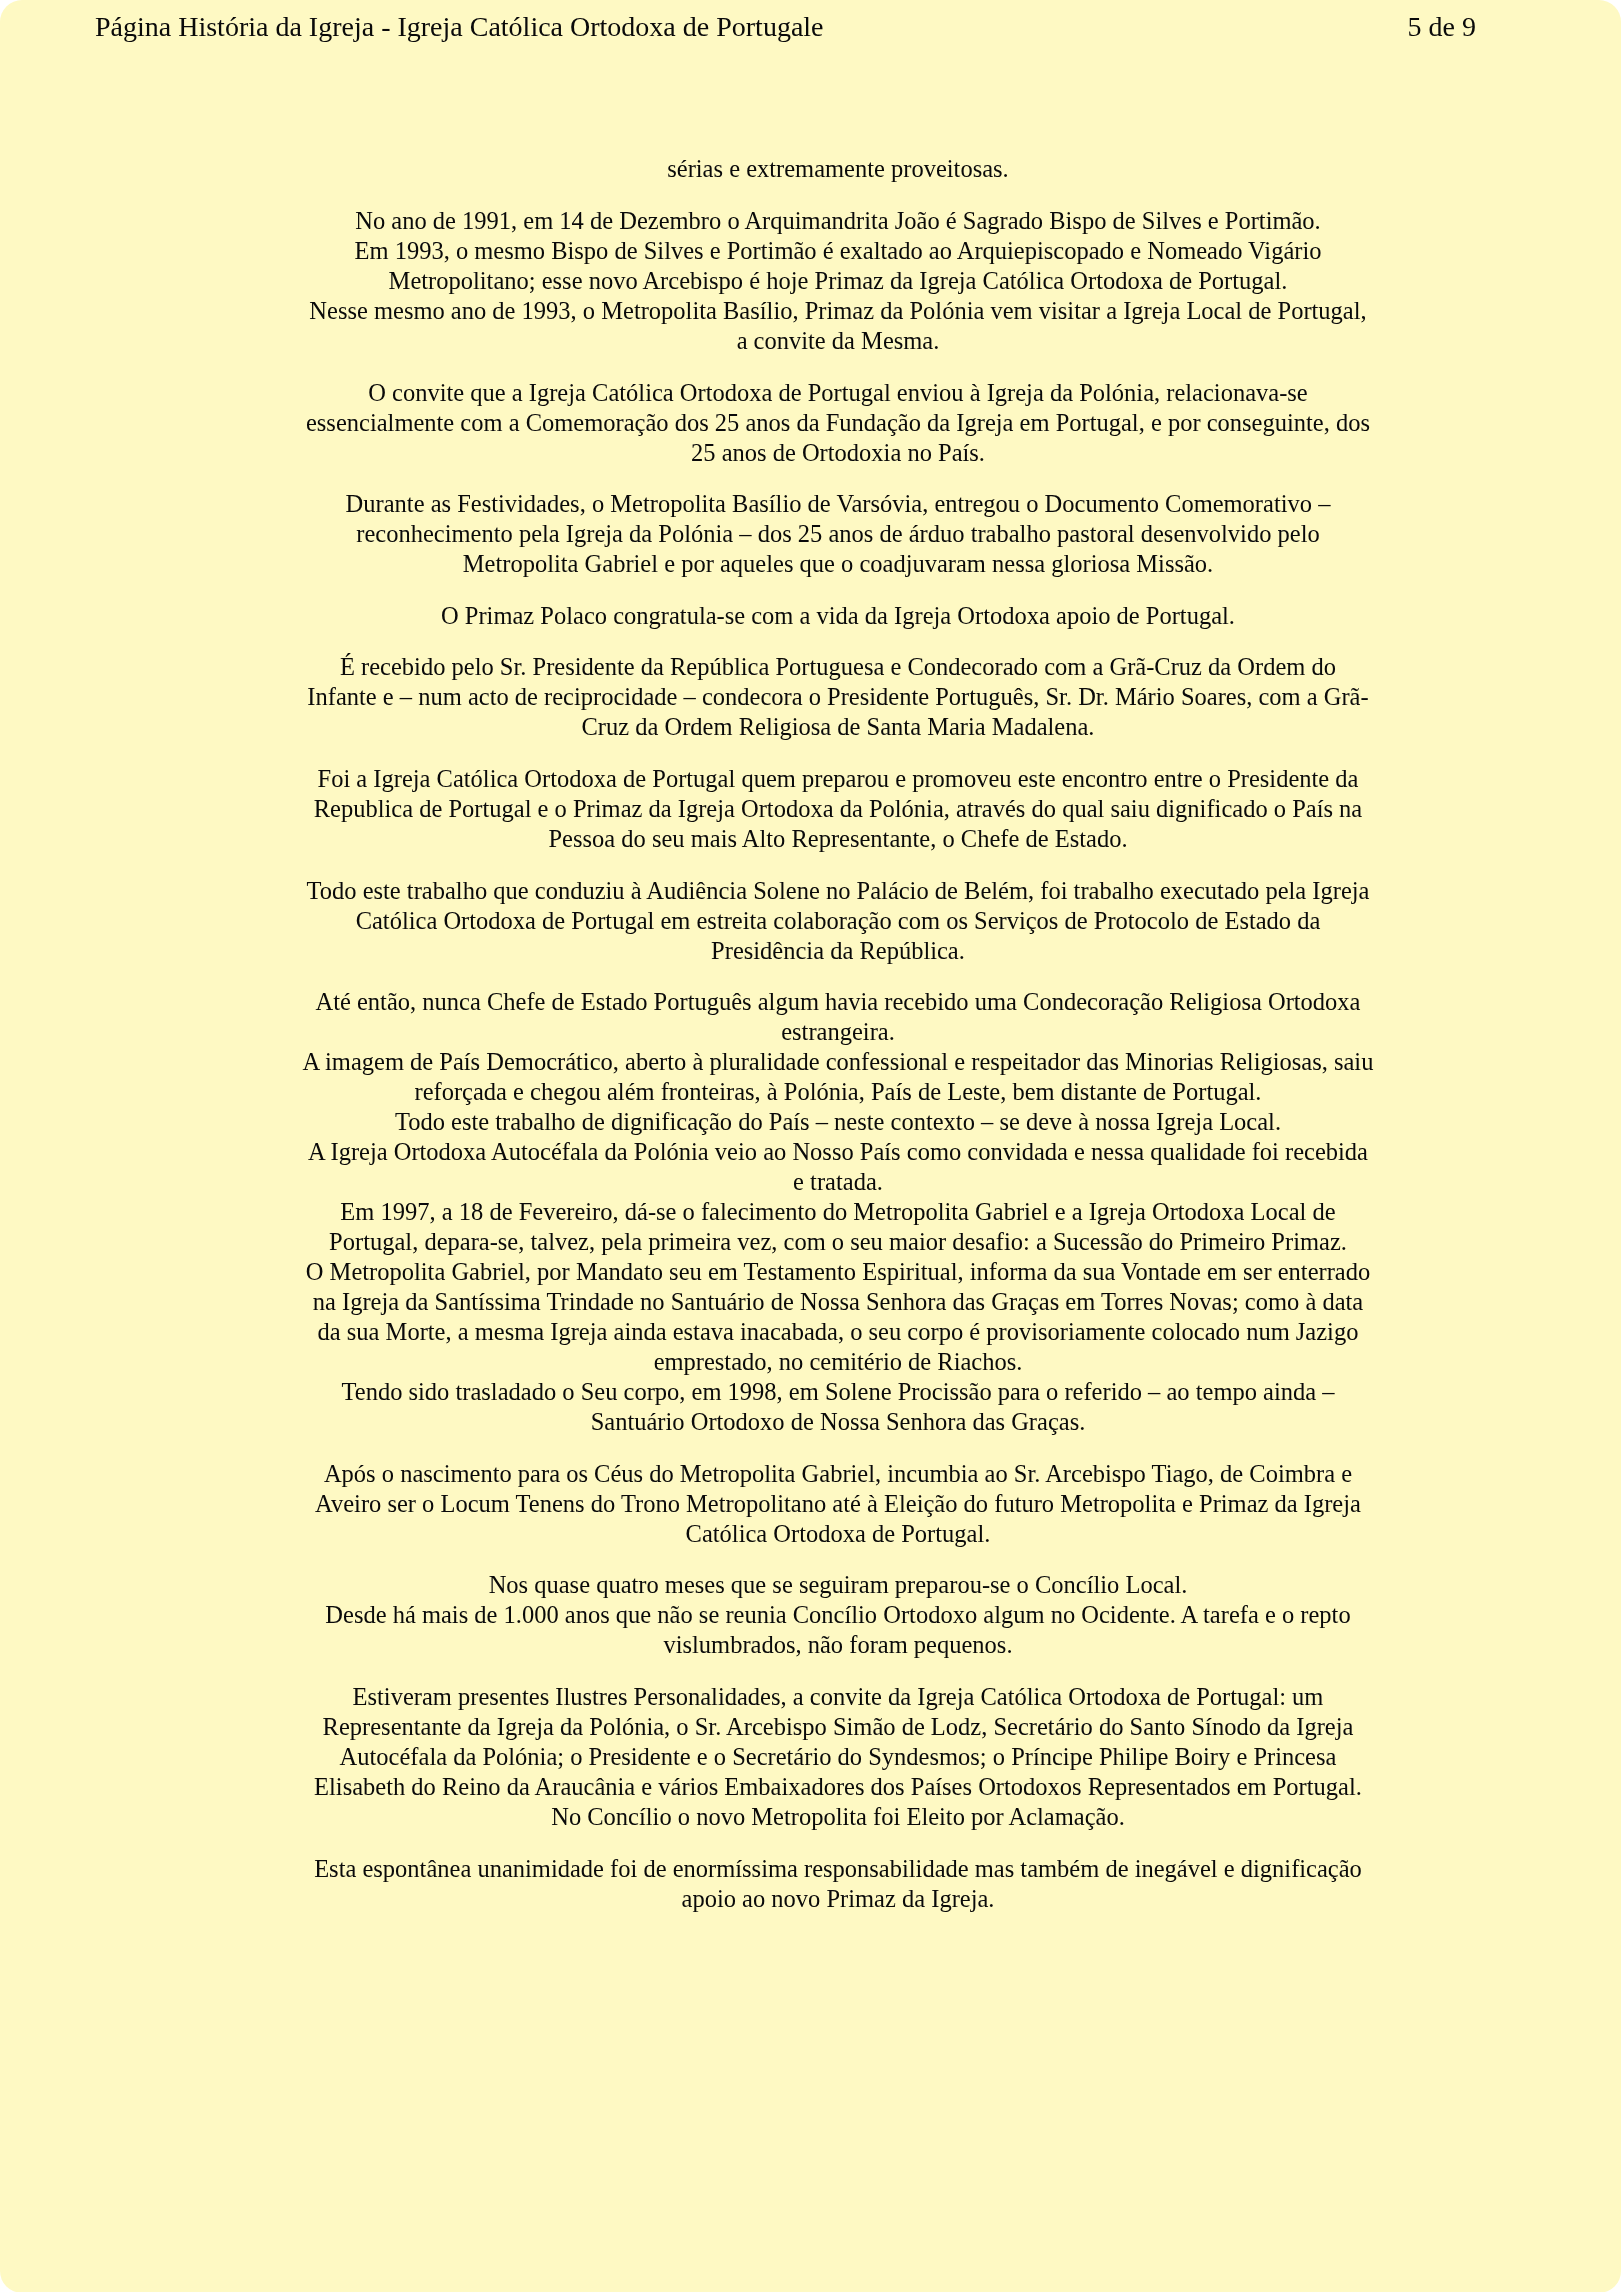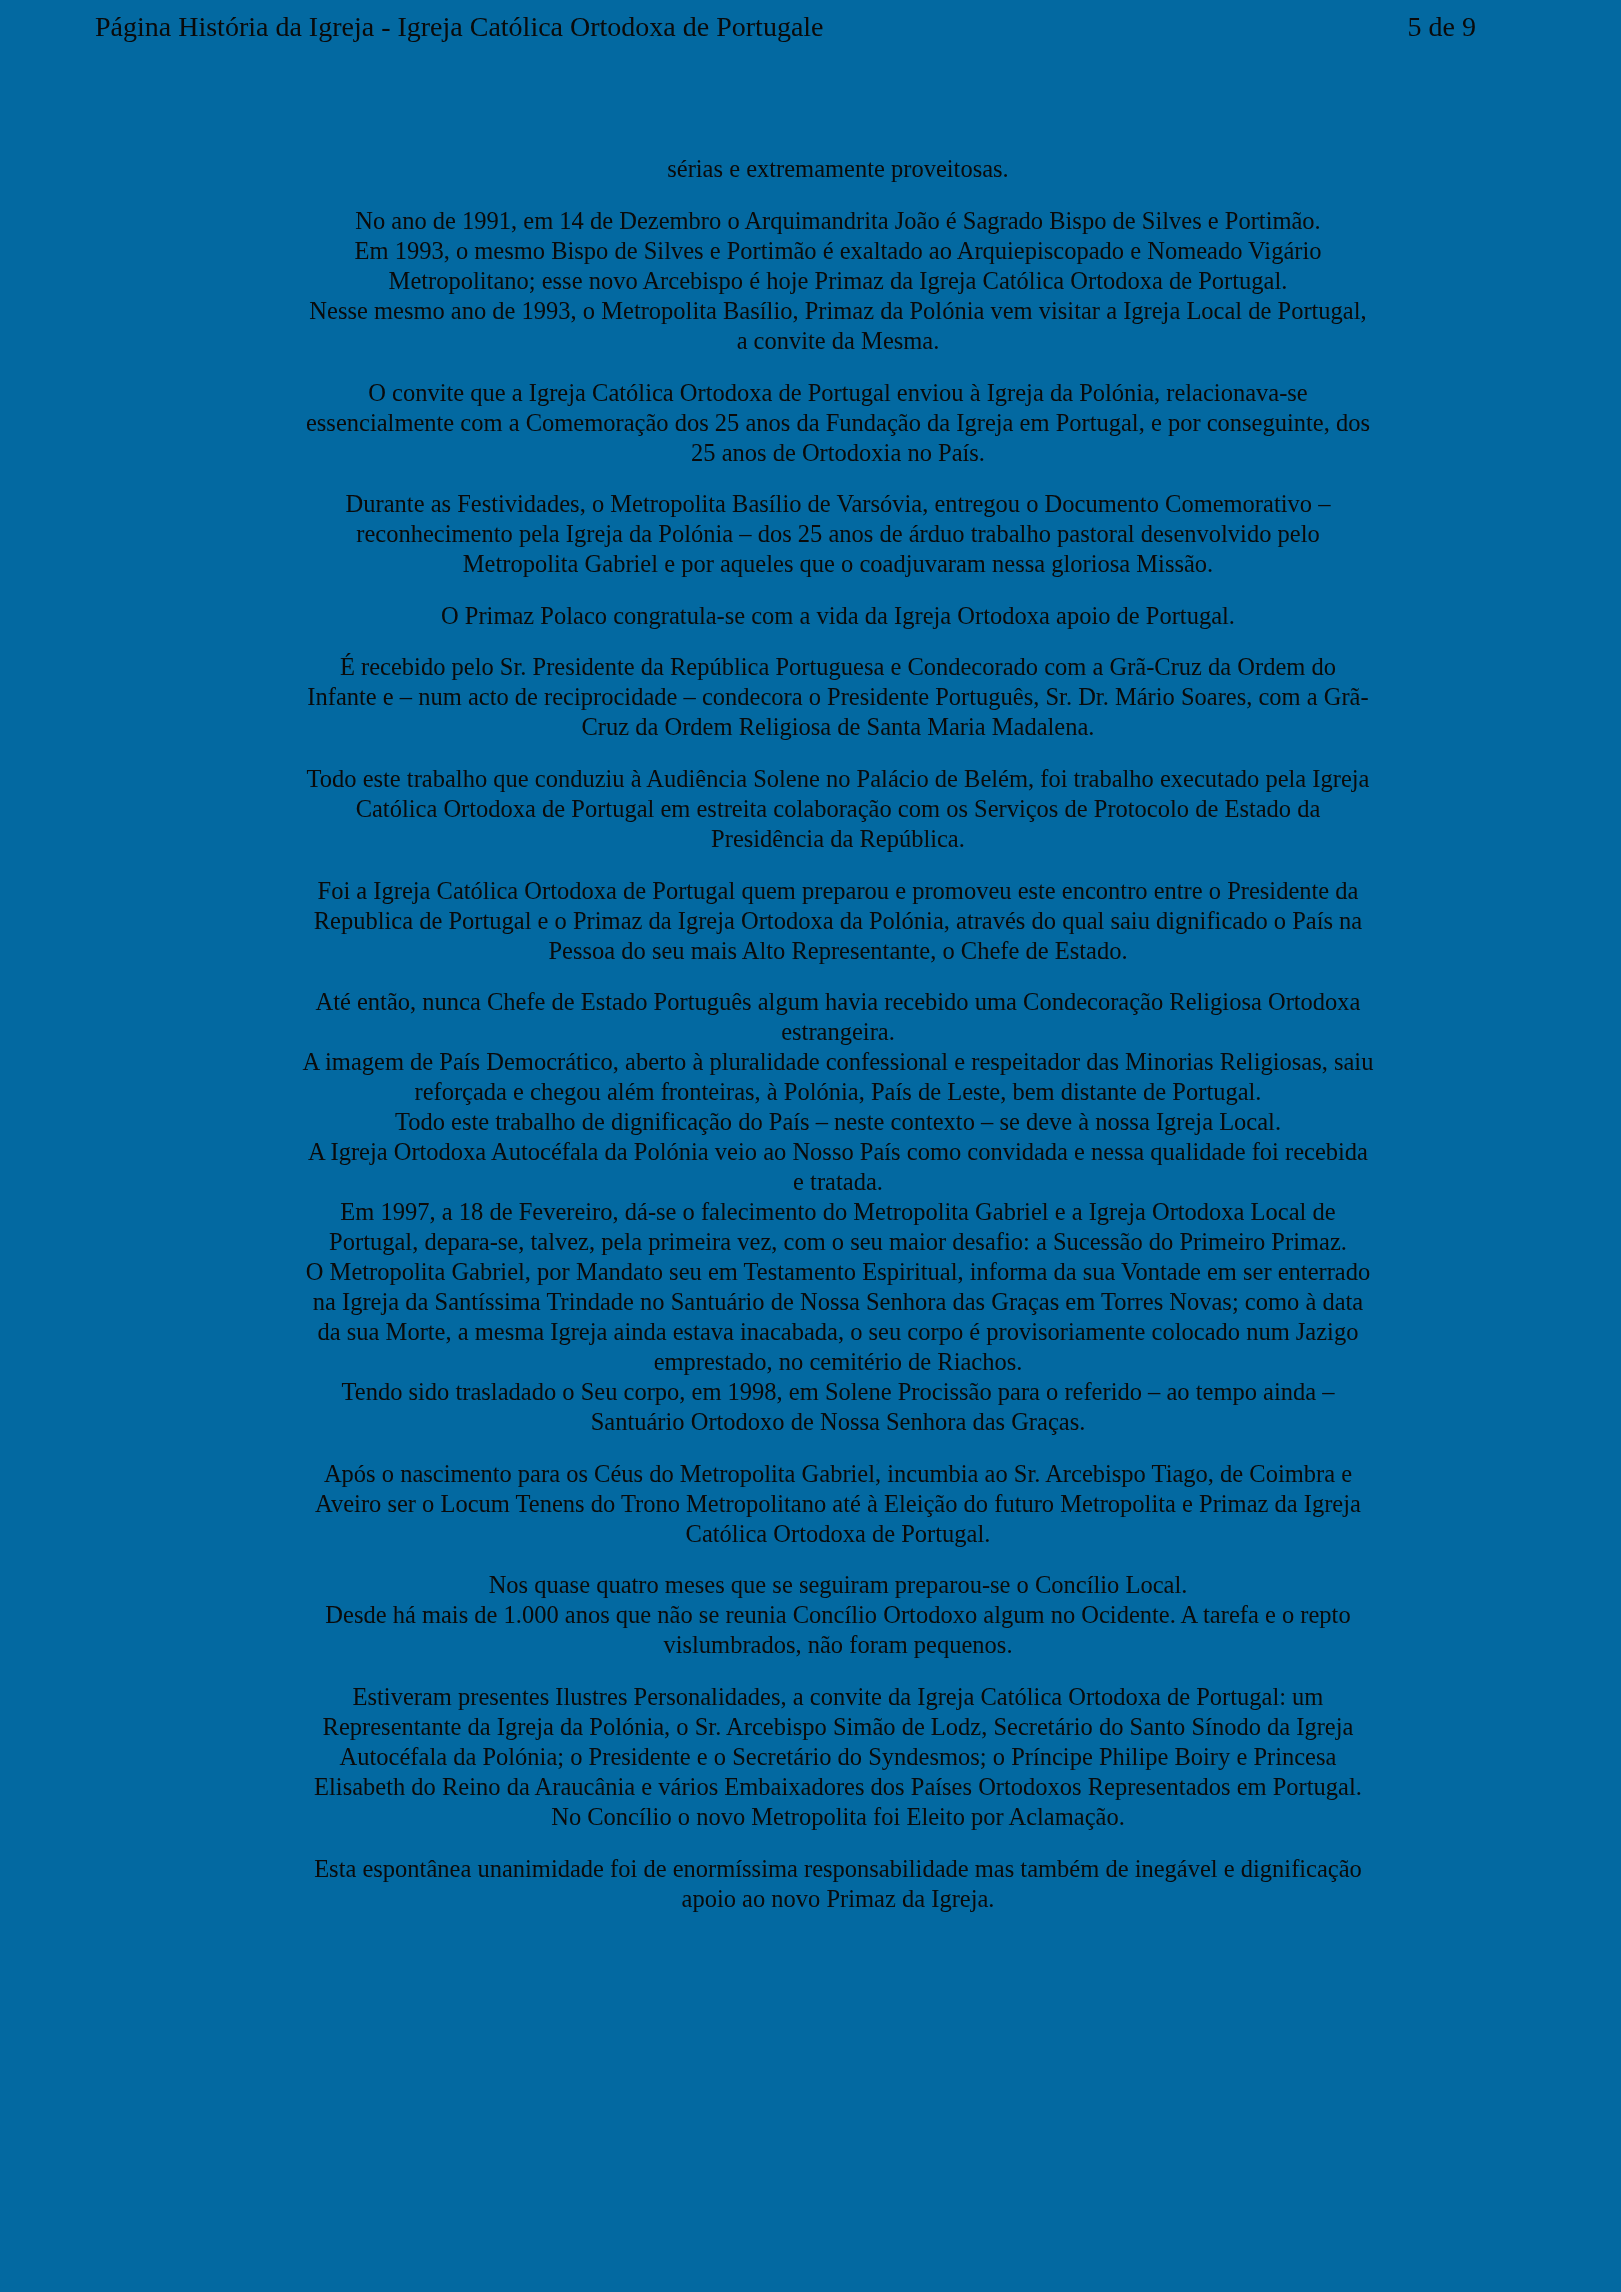--- a/index.html
+++ b/index.html
@@ -5,27 +5,28 @@
   html, body {
     margin: 0;
     padding: 0;
     background: #ffffff;
   }
   .page {
     position: relative;
     width: 1621px;
     height: 2293px;
     margin: 0 auto;
-    background: #0369a1;
+    background: #fef9c3;
     color: #0a0a0a;
     font-family: "Liberation Serif", "DejaVu Serif", serif;
     display: flex;
     flex-direction: column;
     box-sizing: border-box;
     overflow: hidden;
+    border-radius: 22px;
   }
   .page-header {
     display: flex;
     justify-content: space-between;
     align-items: baseline;
     padding: 9.8px 145px 0 95px;
     font-size: 28px;
     line-height: 33px;
     white-space: nowrap;
   }
@@ -70,26 +71,26 @@
       <p>O convite que a Igreja Católica Ortodoxa de Portugal enviou à Igreja da Polónia, relacionava-se
 essencialmente com a Comemoração dos 25 anos da Fundação da Igreja em Portugal, e por conseguinte, dos
 25 anos de Ortodoxia no País.</p>
       <p>Durante as Festividades, o Metropolita Basílio de Varsóvia, entregou o Documento Comemorativo –
 reconhecimento pela Igreja da Polónia – dos 25 anos de árduo trabalho pastoral desenvolvido pelo
 Metropolita Gabriel e por aqueles que o coadjuvaram nessa gloriosa Missão.</p>
       <p>O Primaz Polaco congratula-se com a vida da Igreja Ortodoxa apoio de Portugal.</p>
       <p>É recebido pelo Sr. Presidente da República Portuguesa e Condecorado com a Grã-Cruz da Ordem do
 Infante e – num acto de reciprocidade – condecora o Presidente Português, Sr. Dr. Mário Soares, com a Grã-
 Cruz da Ordem Religiosa de Santa Maria Madalena.</p>
+      <p>Foi a Igreja Católica Ortodoxa de Portugal quem preparou e promoveu este encontro entre o Presidente da
+Republica de Portugal e o Primaz da Igreja Ortodoxa da Polónia, através do qual saiu dignificado o País na
+Pessoa do seu mais Alto Representante, o Chefe de Estado.</p>
       <p>Todo este trabalho que conduziu à Audiência Solene no Palácio de Belém, foi trabalho executado pela Igreja
 Católica Ortodoxa de Portugal em estreita colaboração com os Serviços de Protocolo de Estado da
 Presidência da República.</p>
-      <p>Foi a Igreja Católica Ortodoxa de Portugal quem preparou e promoveu este encontro entre o Presidente da
-Republica de Portugal e o Primaz da Igreja Ortodoxa da Polónia, através do qual saiu dignificado o País na
-Pessoa do seu mais Alto Representante, o Chefe de Estado.</p>
       <p>Até então, nunca Chefe de Estado Português algum havia recebido uma Condecoração Religiosa Ortodoxa
 estrangeira.
 A imagem de País Democrático, aberto à pluralidade confessional e respeitador das Minorias Religiosas, saiu
 reforçada e chegou além fronteiras, à Polónia, País de Leste, bem distante de Portugal.
 Todo este trabalho de dignificação do País – neste contexto – se deve à nossa Igreja Local.
 A Igreja Ortodoxa Autocéfala da Polónia veio ao Nosso País como convidada e nessa qualidade foi recebida
 e tratada.
 Em 1997, a 18 de Fevereiro, dá-se o falecimento do Metropolita Gabriel e a Igreja Ortodoxa Local de
 Portugal, depara-se, talvez, pela primeira vez, com o seu maior desafio: a Sucessão do Primeiro Primaz.
 O Metropolita Gabriel, por Mandato seu em Testamento Espiritual, informa da sua Vontade em ser enterrado

